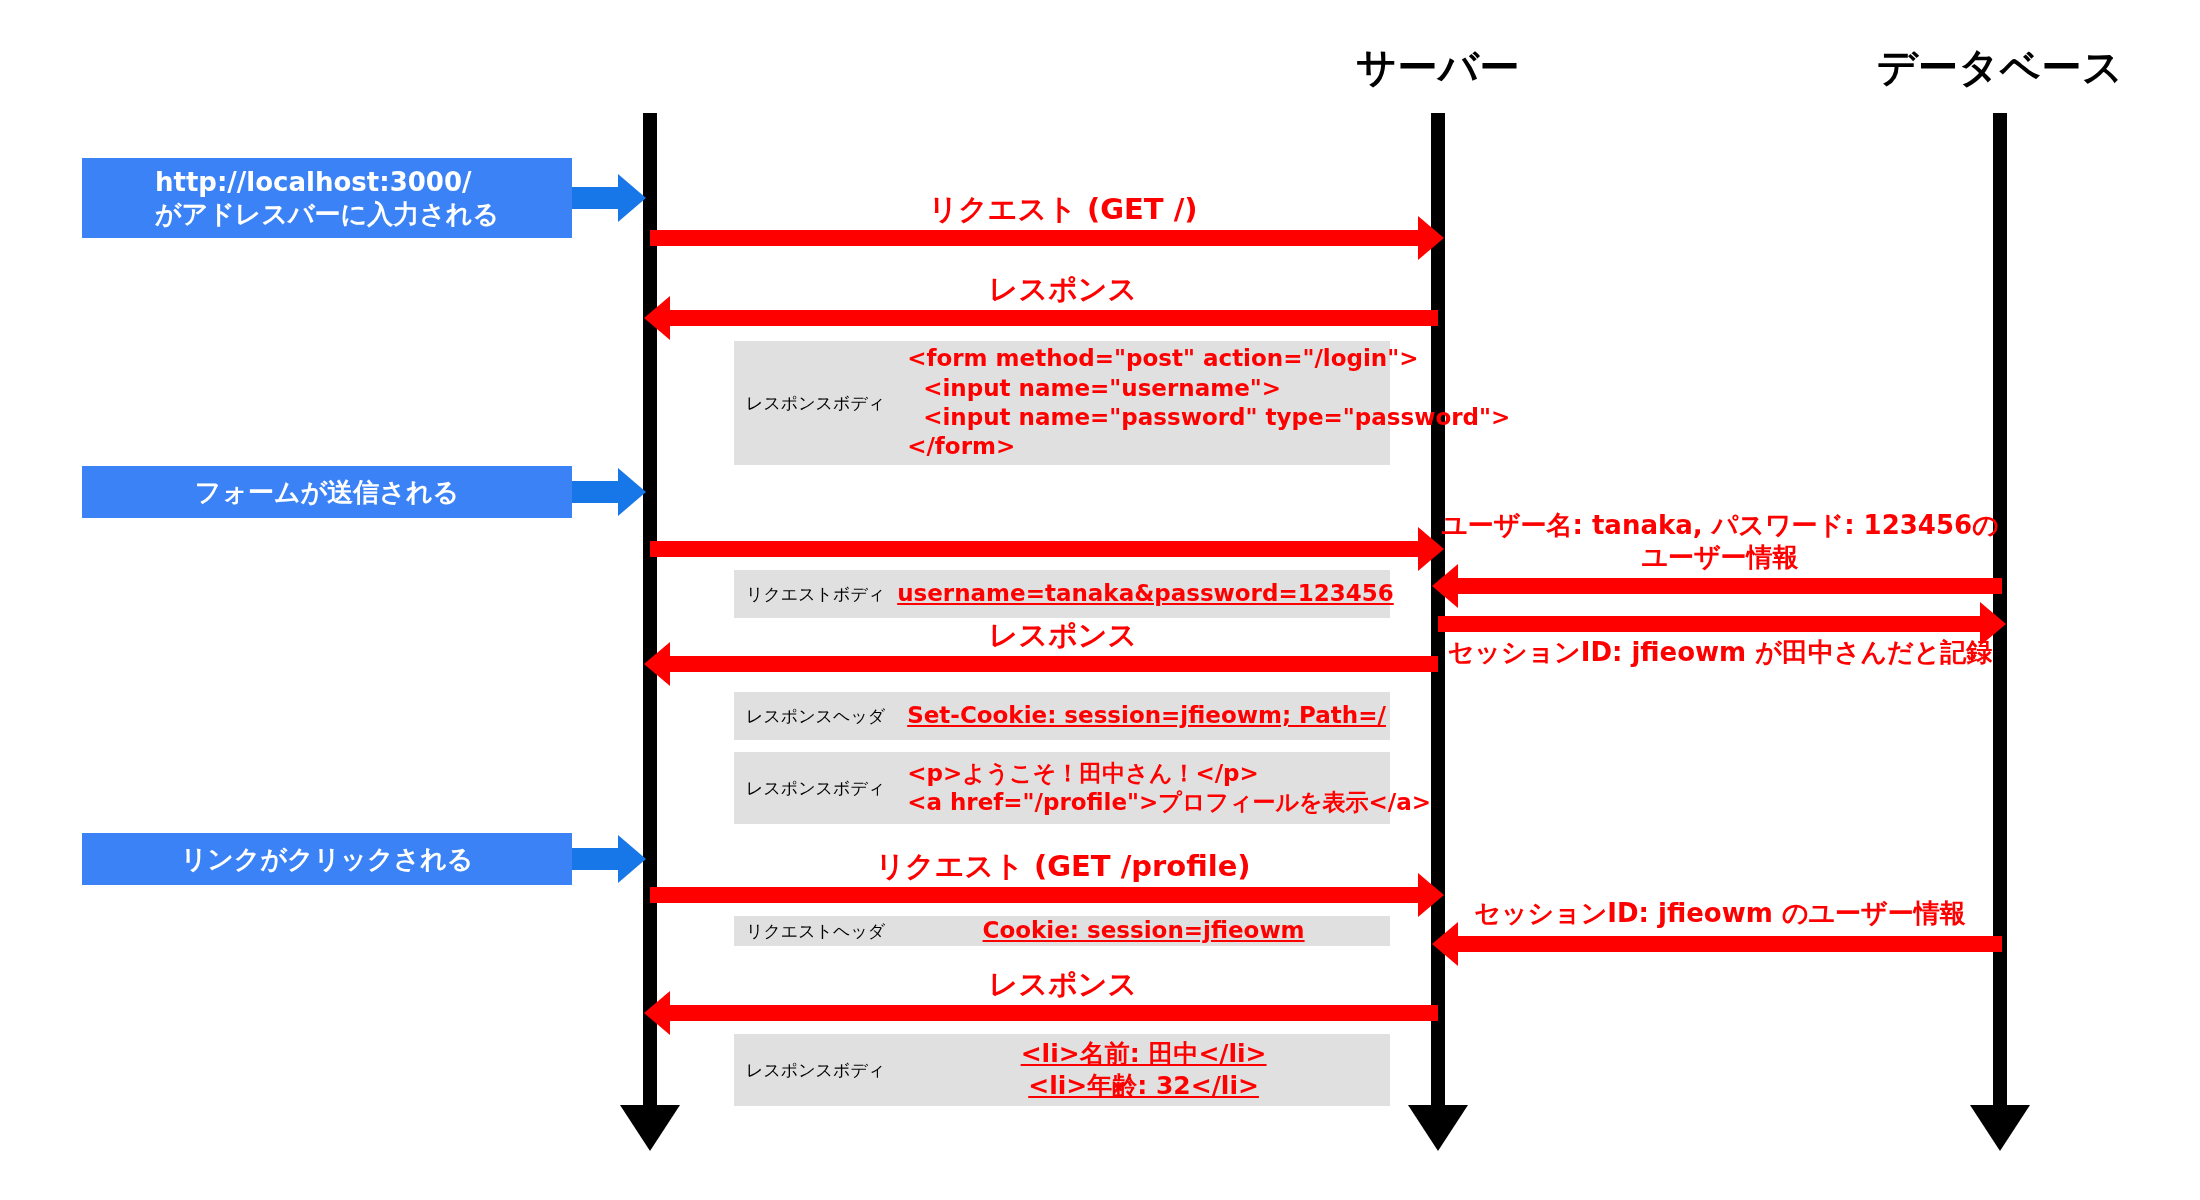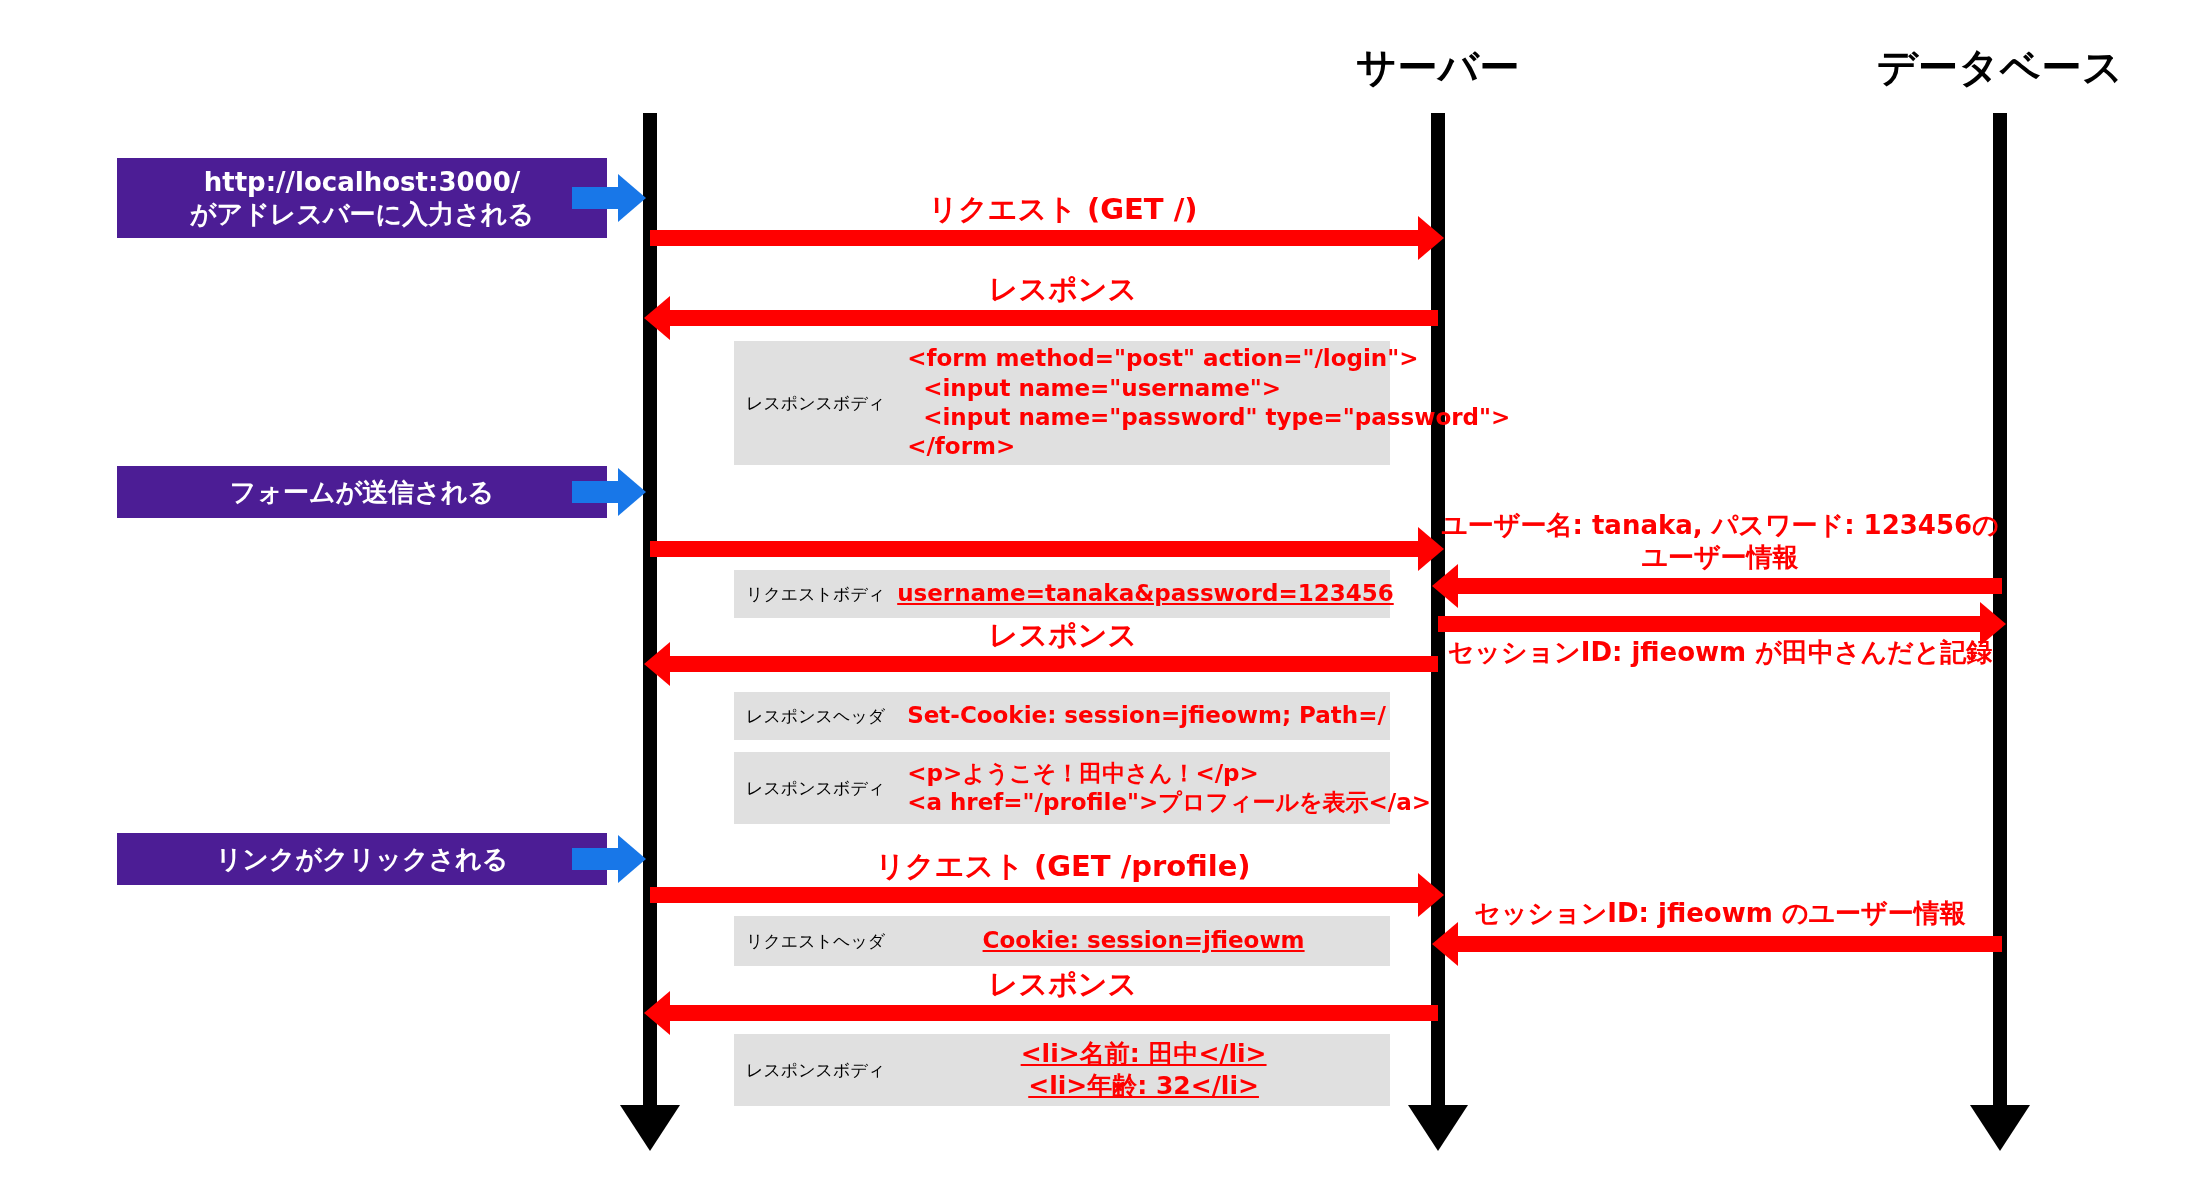--- a/index.html
+++ b/index.html
@@ -31,31 +31,29 @@
     width:0;height:0;
     border-left:30px solid transparent;
     border-right:30px solid transparent;
     border-top:46px solid #000000;
     transform:translateX(-50%);
   }
 
   
   .blue-box{
     position:absolute;
-    background:#4c1d95;
+    background:#3b82f6;
     color:#ffffff;
     font-weight:bold;
     display:flex;
     align-items:center;
     justify-content:center;
-    text-align:center;
     line-height:1.25;
     box-sizing:border-box;
     padding:4px 10px;
-    margin-left:35px;
   }
   .blue-arrow{
     position:absolute;
     height:22px;
     background:#1877E8;
   }
   .blue-arrow:after{
     content:"";
     position:absolute;
     right:-26px;top:50%;
@@ -187,38 +185,38 @@
   <div class="arrow left" style="left:1456px;top:578px;width:546px;"></div>
 
   <div class="arrow right" style="left:1438px;top:616px;width:544px;"></div>
   <div class="msg-label" style="left:1720px;top:637px;font-size:26px;">セッションID: jfieowm が田中さんだと記録</div>
 
   <div class="msg-label" style="left:1063px;top:618px;font-size:29px;">レスポンス</div>
   <div class="arrow left" style="left:668px;top:656px;width:770px;"></div>
 
   <div class="note" style="left:734px;top:692px;width:656px;height:48px;">
     <span class="note-kind">レスポンスヘッダ</span>
-    <span class="note-code" style="font-size:23px;padding-left:22px;">Set-Cookie: session=jfieowm; Path=/</span>
+    <span class="note-code" style="font-size:23px;padding-left:22px;text-decoration:underline;">Set-Cookie: session=jfieowm; Path=/</span>
   </div>
 
   <div class="note" style="left:734px;top:752px;width:656px;height:72px;">
     <span class="note-kind">レスポンスボディ</span>
     <span class="note-code" style="font-size:23px;padding-left:22px;">&lt;p&gt;ようこそ！田中さん！&lt;/p&gt;
 &lt;a href="/profile"&gt;プロフィールを表示&lt;/a&gt;</span>
   </div>
 
   <div class="blue-box" style="left:82px;top:833px;width:490px;height:52px;font-size:26px;">
     <span>リンクがクリックされる</span>
   </div>
   <div class="blue-arrow" style="left:572px;top:848px;width:48px;"></div>
 
   <div class="msg-label" style="left:1063px;top:849px;font-size:29px;">リクエスト (GET /profile)</div>
   <div class="arrow right" style="left:650px;top:887px;width:770px;"></div>
 
-  <div class="note" style="left:734px;top:916px;width:656px;height:50px;">
+  <div class="note" style="left:734px;top:916px;width:656px;height:30px;">
     <span class="note-kind">リクエストヘッダ</span>
     <span class="note-code centered" style="font-size:23px;padding-left:12px;">Cookie: session=jfieowm</span>
   </div>
 
   <div class="msg-label" style="left:1720px;top:898px;font-size:26px;">セッションID: jfieowm のユーザー情報</div>
   <div class="arrow left" style="left:1456px;top:936px;width:546px;"></div>
 
   <div class="msg-label" style="left:1063px;top:967px;font-size:29px;">レスポンス</div>
   <div class="arrow left" style="left:668px;top:1005px;width:770px;"></div>
 

